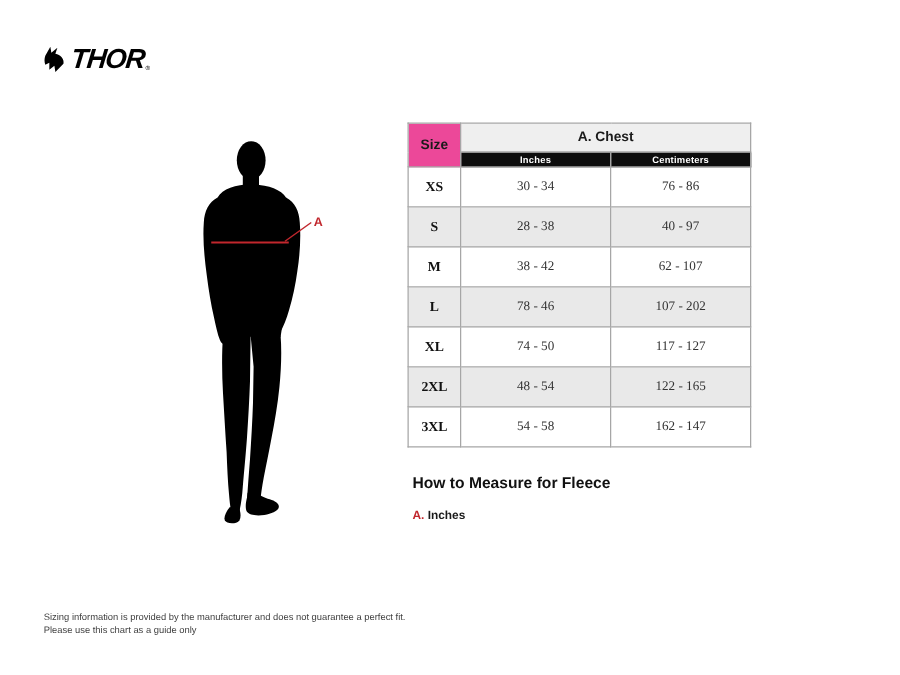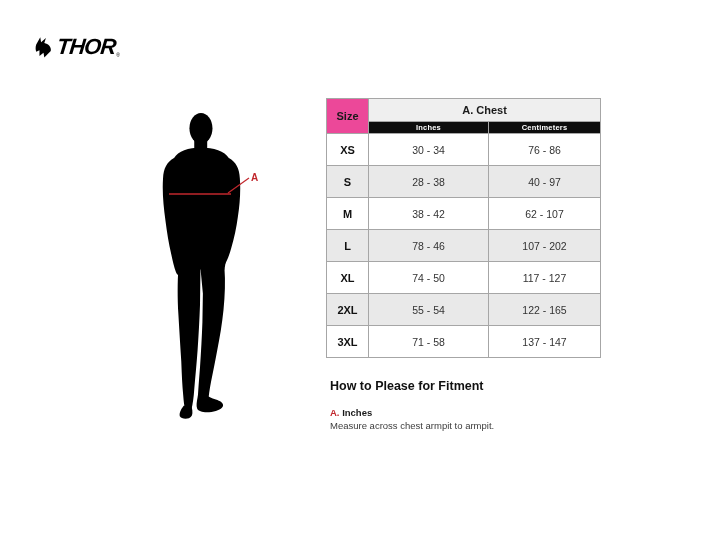--- a/index.html
+++ b/index.html
@@ -26,21 +26,21 @@
   .chart-title{font-size:12.5px;font-weight:bold;color:#111;margin:0 0 0 4px;line-height:16px;}
 
   table.size-table{border-collapse:collapse;table-layout:fixed;width:274px;margin-top:12px;}
   .size-table th,.size-table td{border:1px solid #a6a6a6;text-align:center;padding:0;}
   .size-table col.c-size{width:42px;}
   .size-table col.c-in{width:120px;}
   .size-table col.c-cm{width:112px;}
   .size-h{background:#ec4899;font-size:11px;font-weight:bold;color:#1a1a1a;}
   .group-h{height:22px;background:#efefef;font-size:11px;font-weight:bold;color:#1a1a1a;}
   .black-h{height:11px;background:#0d0d0d;color:#ffffff;font-size:7.5px;font-weight:bold;letter-spacing:.2px;}
-  .size-table tbody td{height:31px;font-size:10.5px;color:#333;background:#fff;}
+  .size-table tbody td{height:31px;font-size:10.5px;color:#333;background:#fff;font-family:Liberation Serif, serif;}
   .size-table tbody td.sz{font-weight:bold;font-size:11px;color:#111;}
   .size-table tbody tr.alt td{background:#e9e9e9;}
 
   .measure-heading{font-size:12.5px;font-weight:bold;color:#111;margin:21px 0 0 4px;line-height:15px;}
   .measure-label{margin:13px 0 0 4px;font-size:9.5px;font-weight:bold;color:#1a1a1a;line-height:11px;}
   .measure-letter{color:#c1272d;}
   .measure-desc{margin:2px 0 0 4px;font-size:9.5px;color:#3c3c3c;line-height:12px;}
 
   
   .footer{position:absolute;left:35px;top:489px;font-size:7.5px;line-height:9.5px;color:#3f3f3f;}
@@ -116,33 +116,36 @@
           <td>78 - 46</td>
           <td>107 - 202</td>
         </tr>
         <tr>
           <td class="sz">XL</td>
           <td>74 - 50</td>
           <td>117 - 127</td>
         </tr>
         <tr class="alt">
           <td class="sz">2XL</td>
-          <td>55 - 54</td>
+          <td>48 - 54</td>
           <td>122 - 165</td>
         </tr>
         <tr>
           <td class="sz">3XL</td>
-          <td>71 - 58</td>
-          <td>137 - 147</td>
+          <td>54 - 58</td>
+          <td>162 - 147</td>
         </tr>
       </tbody>
     </table>
 
-    <h2 class="measure-heading">How to Please for Fitment</h2>
+    <h2 class="measure-heading">How to Measure for Fleece</h2>
     <div class="measure-label">
       <span class="measure-letter">A.</span>
       <span>Inches</span>
     </div>
-    <div class="measure-desc">Measure across chest armpit to armpit.</div>
   </div>
 
+  <div class="footer">
+    <div>Sizing information is provided by the manufacturer and does not guarantee a perfect fit.</div>
+    <div>Please use this chart as a guide only</div>
+  </div>
 
 </div>
 
 </body></html>

